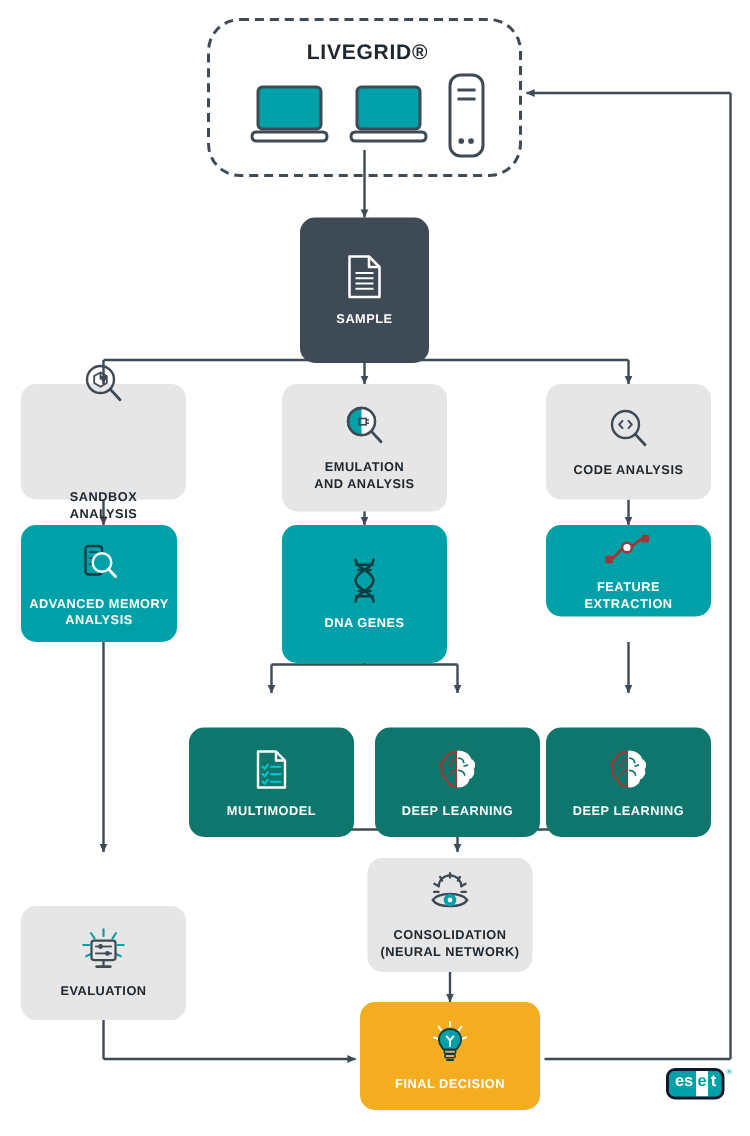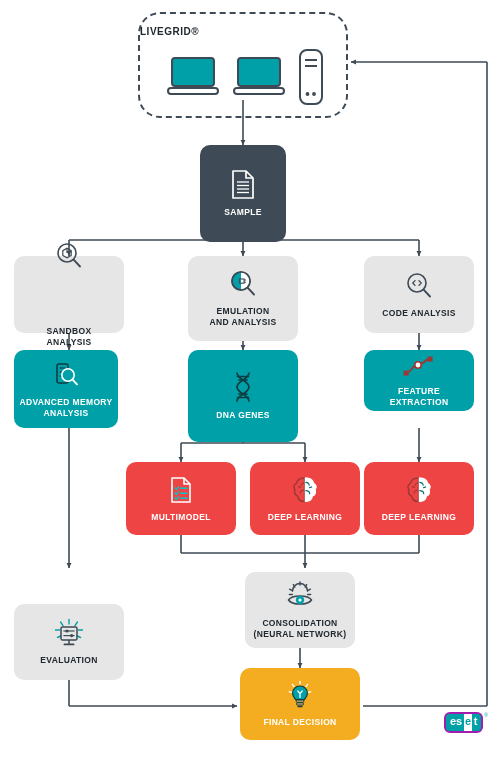--- a/index.html
+++ b/index.html
@@ -35,37 +35,38 @@
   }
   .node .lbl{
     font-size:8.5px;
     font-weight:bold;
     letter-spacing:.35px;
     line-height:1.28;
     white-space:pre-line;
   }
   .n-grey{ background:#e6e6e6; color:#20282f; }
   .n-teal{ background:#00a0a8; color:#ffffff; }
-  .n-dteal{ background:#ef4444; color:#ffffff; }
+  .n-dteal{ background:#0f766e; color:#ffffff;margin-top:23px; }
   .n-dark{ background:#3e4a55; color:#ffffff; }
   .n-amber{ background:#f4ad20; color:#ffffff; }
 
   
   #livegrid{
     position:absolute;
     left:138px; top:12px;
     width:210px; height:106px;
     border:2px dashed #3e4a55;
     border-radius:22px;
     box-sizing:border-box;
   }
   #livegrid-title{
     position:absolute;
     left:0; top:12px; width:210px;
-    font-size:10px;
+    text-align:center;
+    font-size:14px;
     font-weight:bold;
     letter-spacing:.5px;
     color:#20282f;
   }
   #lg-icons{
     position:absolute;
     left:0; top:34px; width:210px;
     display:flex;
     align-items:center;
     justify-content:center;
@@ -75,21 +76,21 @@
   
   #eset{
     position:absolute;
     right:12px; bottom:24px;
     display:flex;
     align-items:center;
   }
   .eset-badge{
     display:flex;
     align-items:stretch;
-    border:2px solid #a21caf;
+    border:2px solid #0f172a;
     border-radius:6px;
     overflow:hidden;
     height:17px;
     background:#00a0a8;
   }
   .eset-a{
     background:#00a0a8;color:#ffffff;
     font-size:11px;font-weight:bold;line-height:13px;
     padding:1px 2px 1px 4px;letter-spacing:-.2px;
   }

